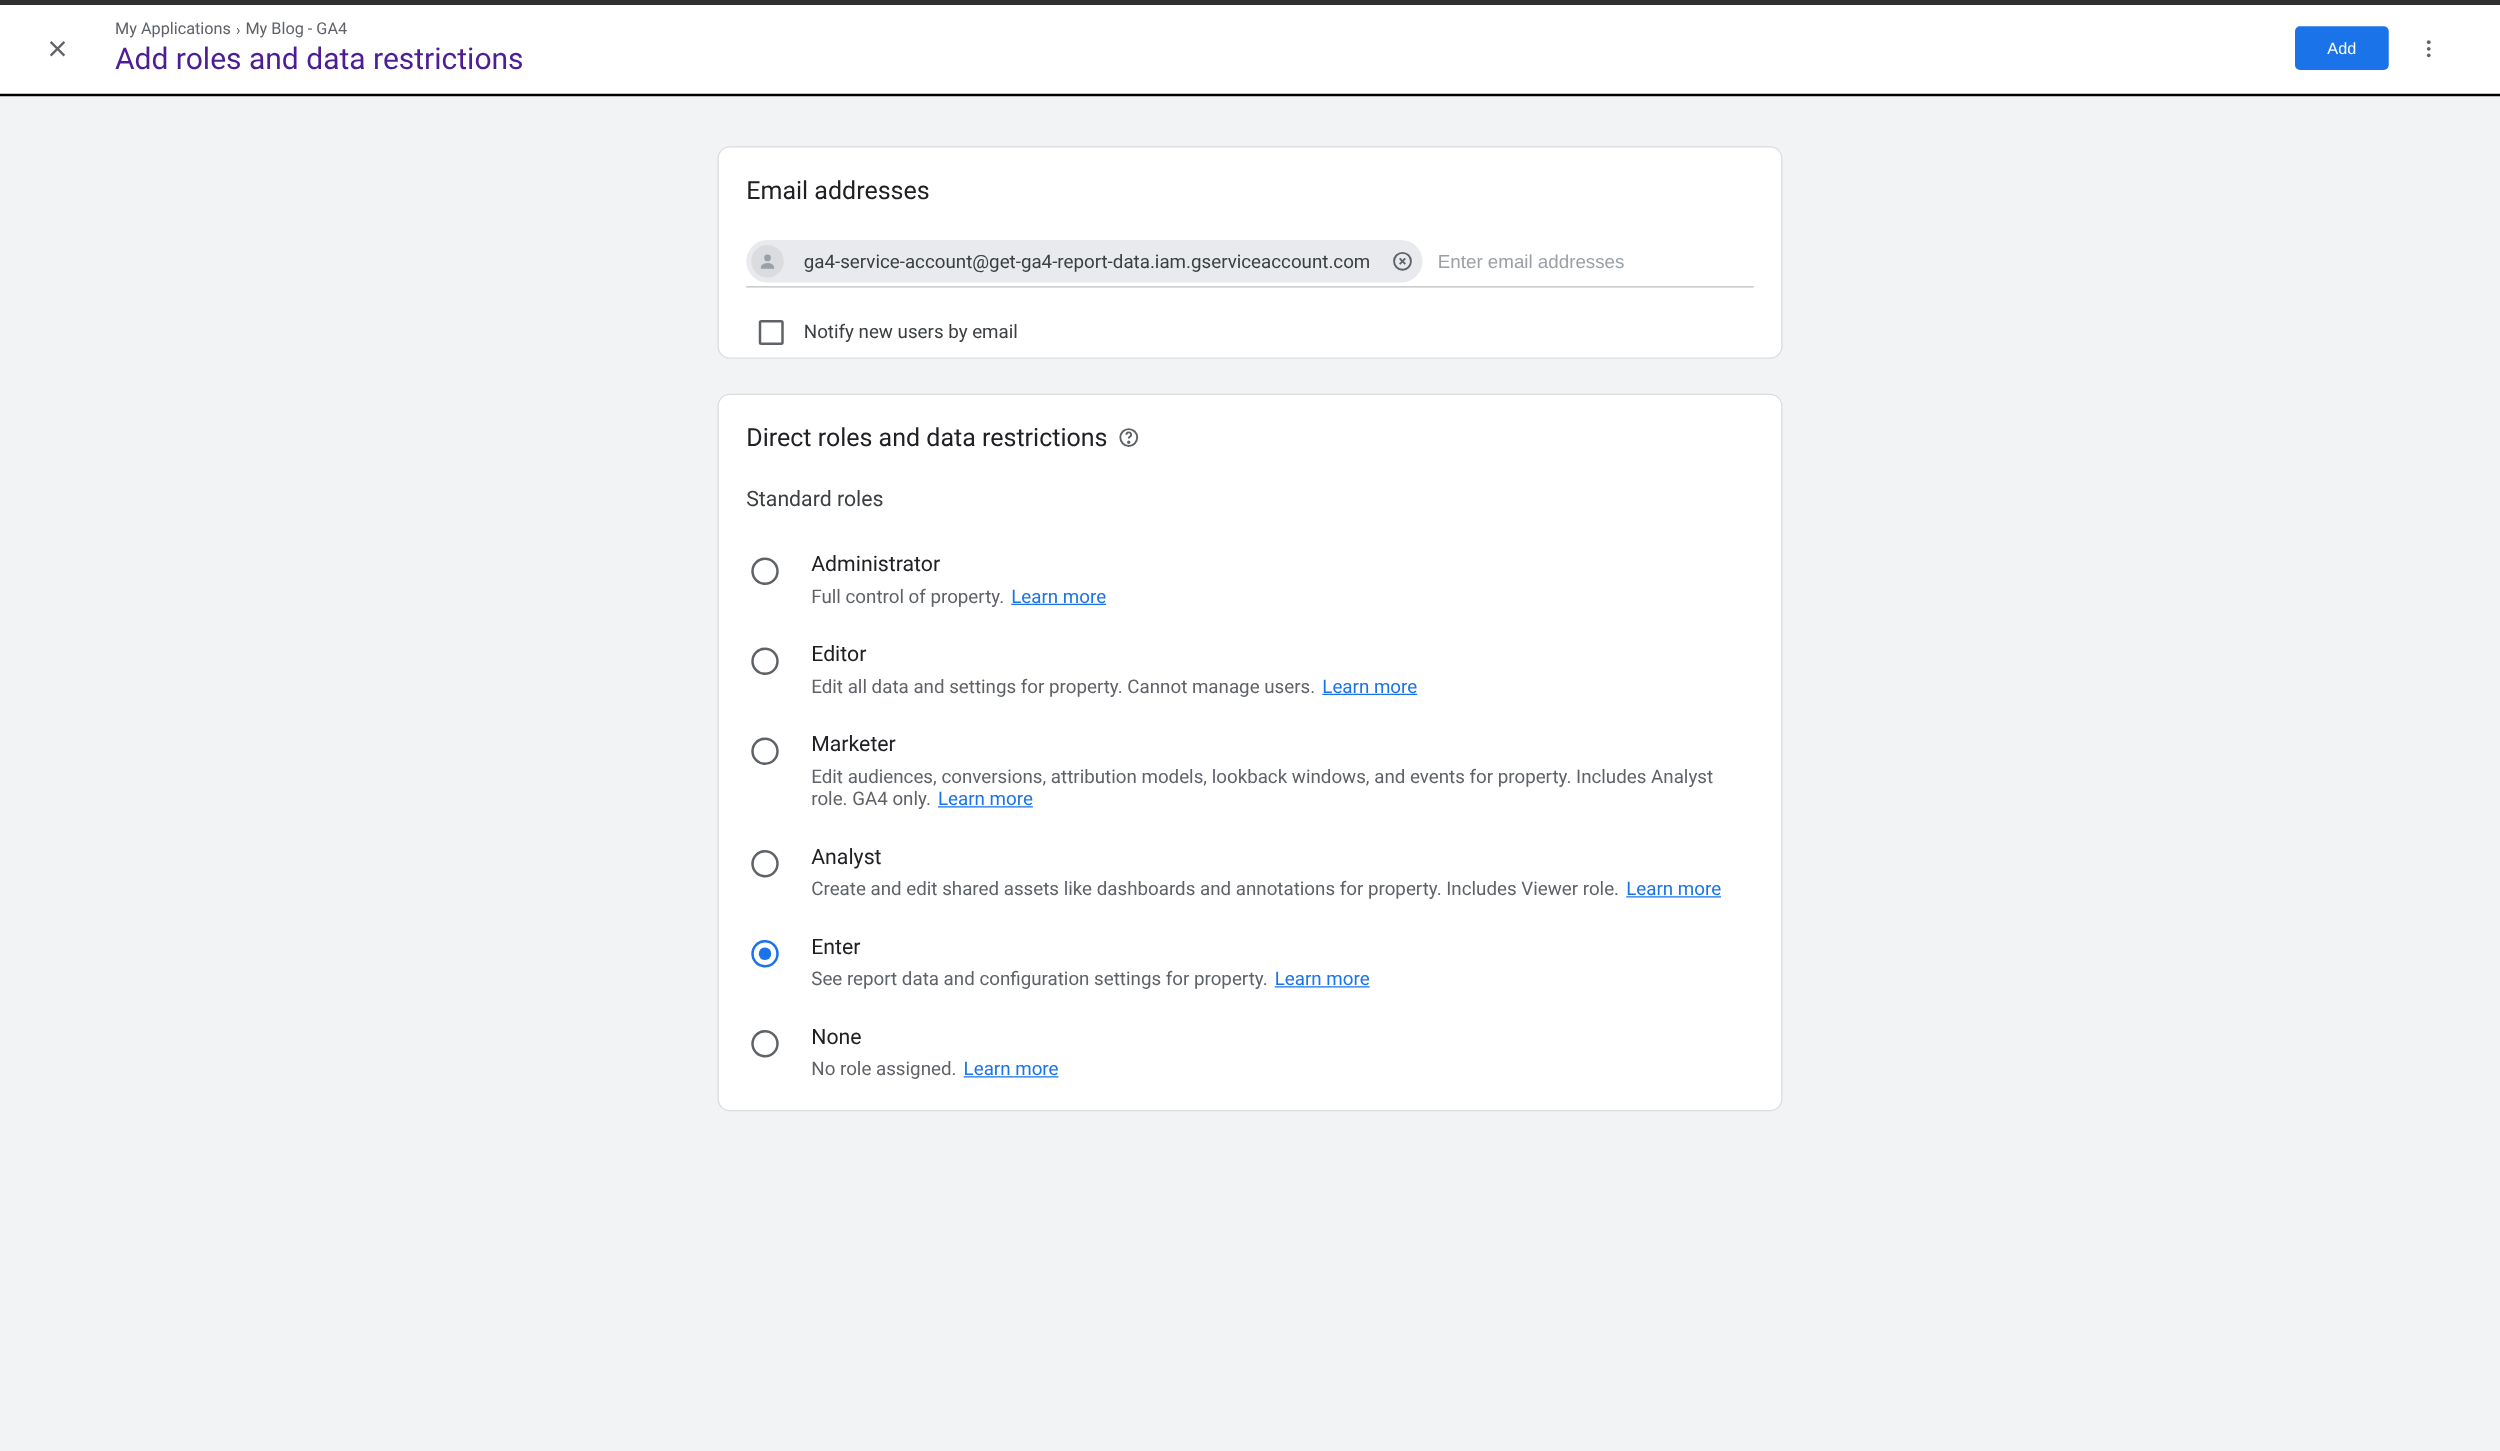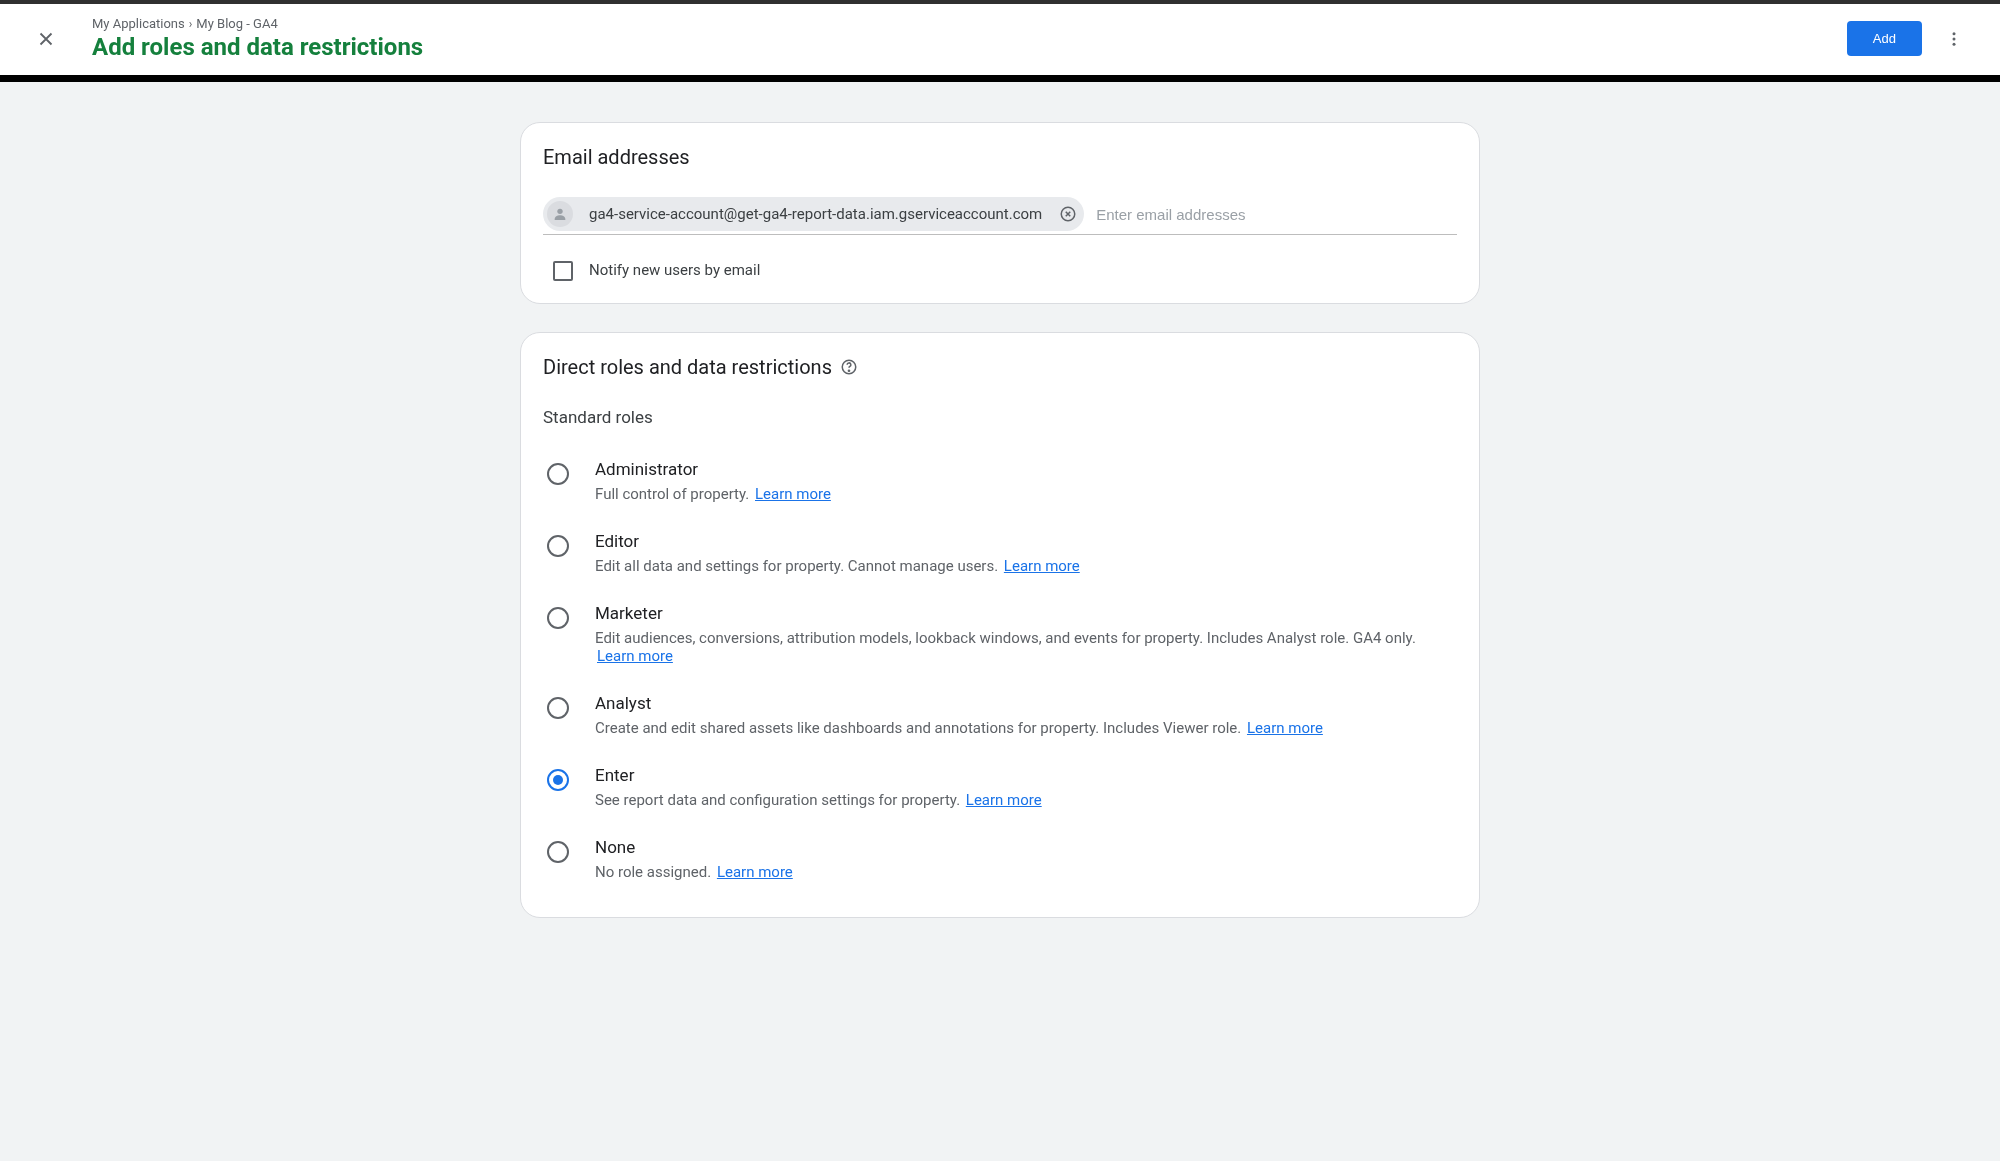--- a/index.html
+++ b/index.html
@@ -11,22 +11,22 @@
     font-size: 14px;
   }
   .topbar-dark {
     height: 4px;
     background: #303030;
   }
   .header {
     background: #fff;
     display: flex;
     align-items: center;
-    padding: 12px 28px 14px 28px;
-    border-bottom: 7px solid #000000;
+    padding: 12px 39px 14px 28px;
+    border-bottom: 2px solid #000000;
   }
   .close-btn {
     width: 36px; height: 36px;
     display: flex; align-items: center; justify-content: center;
     margin-right: 28px;
     cursor: pointer;
     border-radius: 50%;
     color: #5f6368;
   }
   .close-btn svg { width: 22px; height: 22px; }
@@ -37,22 +37,22 @@
     display: flex;
     align-items: center;
     gap: 4px;
   }
   .breadcrumb-sep {
     font-size: 12px;
     color: #5f6368;
   }
   .page-title {
     font-size: 24px;
-    font-weight: 700;
-    color: #15803d;
+    font-weight: 400;
+    color: #4c1d95;
     margin-top: 2px;
   }
   .add-btn {
     background: #1a73e8;
     color: #fff;
     border: none;
     border-radius: 4px;
     font-size: 13px;
     font-weight: 500;
     padding: 10px 26px;
@@ -70,24 +70,24 @@
   .content {
     display:flex;
     flex-direction:column;
     align-items:center;
     padding: 40px 20px;
     gap: 28px;
   }
   .card {
     background:#fff;
     border:1px solid #dadce0;
-    border-radius:20px;
-    width: 960px;
+    border-radius:10px;
+    width: 852px;
     max-width: 100%;
-    padding: 22px 22px 22px 22px;
+    padding: 22px 22px 10px 22px;
   }
   .section-title {
     font-size: 20px;
     font-weight: 400;
     color:#202124;
     display:flex;
     align-items:center;
     gap:8px;
   }
   .help-icon {

